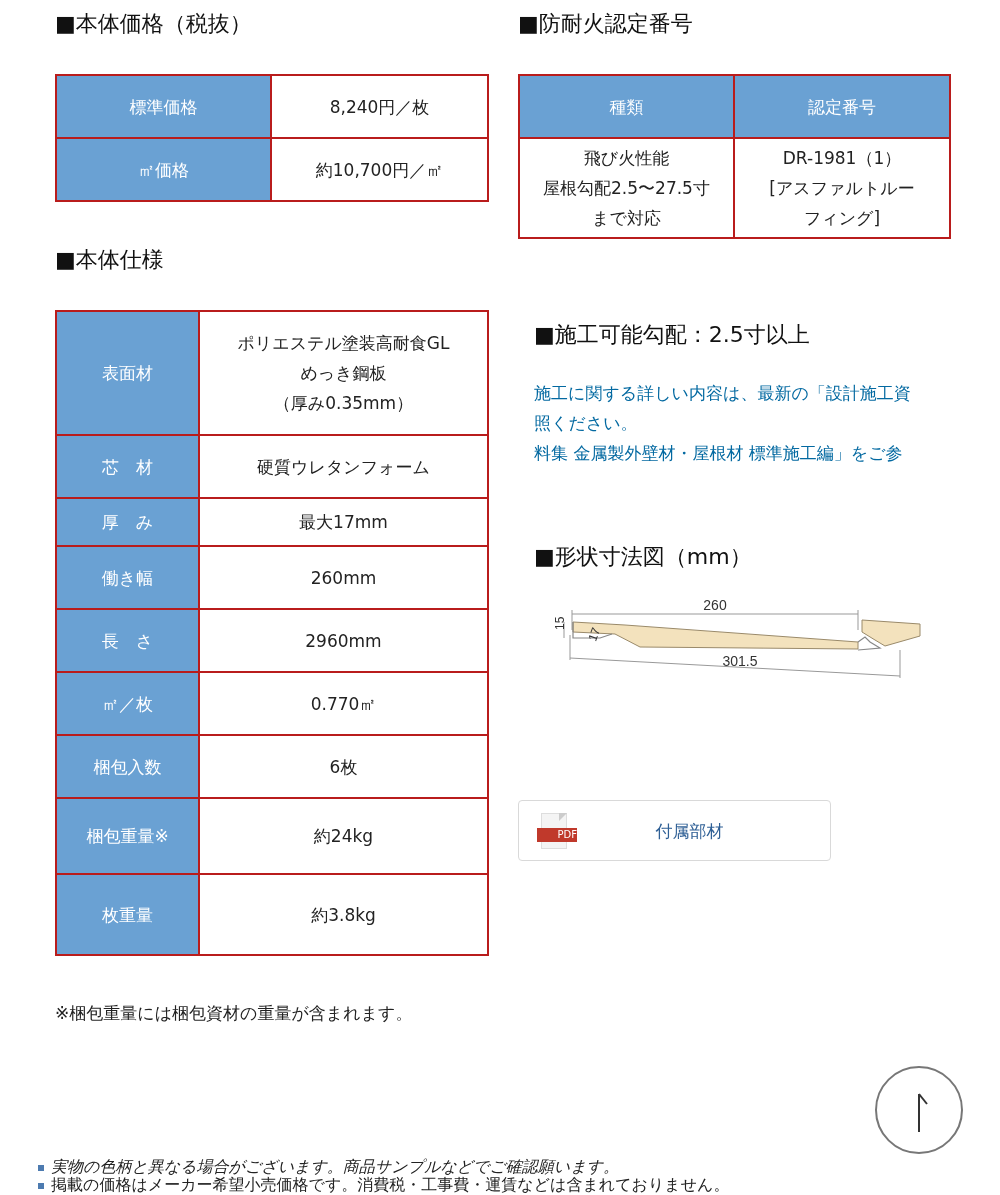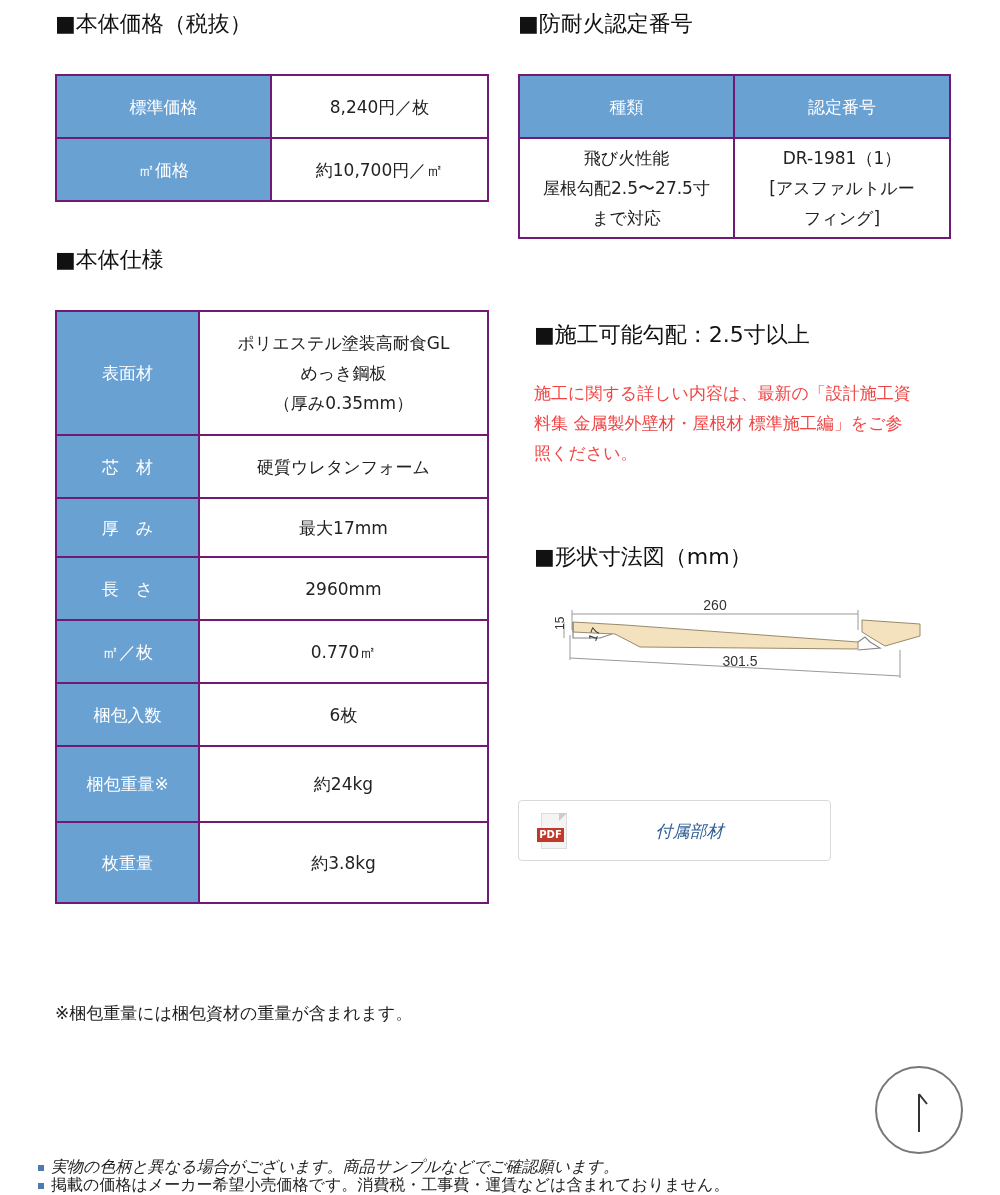--- a/index.html
+++ b/index.html
@@ -1,27 +1,27 @@
 <!DOCTYPE html>
 <html><head>
 <meta charset="utf-8">
 <style>
   html, body { margin:0; padding:0; background:#ffffff; }
   body { width:1000px; height:1195px; position:relative; overflow:hidden;
          font-family:"DejaVu Sans","Liberation Sans",sans-serif; color:#222; }
   .abs { position:absolute; }
   .heading { font-size:22px; color:#111; white-space:nowrap; }
   table.spec { border-collapse:collapse; table-layout:fixed; }
-  table.spec td, table.spec th { border:2px solid #701a75; text-align:center; vertical-align:middle;
+  table.spec td, table.spec th { border:2px solid #b91c1c; text-align:center; vertical-align:middle;
        font-size:17px; line-height:30px; font-weight:normal; padding:0 6px; }
   .hd { background:#6aa1d3; color:#ffffff; }
   .val { background:#ffffff; color:#222; }
-  .para { font-size:17px; line-height:30px; color:#ef4444; }
+  .para { font-size:17px; line-height:30px; color:#0369a1; }
   .pdf-btn { border:1px solid #d9d9d9; border-radius:4px; background:#fff; box-sizing:border-box; }
-  .pdf-label { color:#2e5f95; font-size:17px;font-style:italic; }
+  .pdf-label { color:#2e5f95; font-size:17px; }
   .bullet-row { font-size:16px; color:#222; display:flex; align-items:center; white-space:nowrap; }
   .bullet { width:6px; height:6px; background:#4d7bb0; margin-right:7px; display:inline-block; }
   .top-btn { width:88px; height:88px; border:2px solid #777; border-radius:50%; box-sizing:border-box; background:#fff; }
 </style>
 </head>
 <body>
 
 <div class="abs heading" style="left:55px;top:9px;">■本体価格（税抜）</div>
 
 <table class="spec abs" style="left:55px;top:74px;width:432px;">
@@ -54,23 +54,27 @@
     <td class="val">
       <div>ポリエステル塗装高耐食GL</div>
       <div>めっき鋼板</div>
       <div>（厚み0.35mm）</div>
     </td>
   </tr>
   <tr style="height:63px;">
     <td class="hd">芯　材</td>
     <td class="val">硬質ウレタンフォーム</td>
   </tr>
-  <tr style="height:59px;border-radius:11px;">
+  <tr style="height:48px;border-radius:11px;">
     <td class="hd">厚　み</td>
     <td class="val">最大17mm</td>
+  </tr>
+  <tr style="height:63px;">
+    <td class="hd">働き幅</td>
+    <td class="val">260mm</td>
   </tr>
   <tr style="height:63px;">
     <td class="hd">長　さ</td>
     <td class="val">2960mm</td>
   </tr>
   <tr style="height:63px;">
     <td class="hd">㎡／枚</td>
     <td class="val">0.770㎡</td>
   </tr>
   <tr style="height:63px;">
@@ -114,22 +118,22 @@
       <div>フィング]</div>
     </td>
   </tr>
 </tbody>
   </table>
 
 <div class="abs heading" style="left:534px;top:320px;">■施工可能勾配：2.5寸以上</div>
 
 <div class="abs para" style="left:534px;top:378px;width:420px;">
   <div>施工に関する詳しい内容は、最新の「設計施工資</div>
+  <div>照ください。</div>
   <div>料集 金属製外壁材・屋根材 標準施工編」をご参</div>
-  <div>照ください。</div>
 </div>
 
 <div class="abs heading" style="left:534px;top:542px;">■形状寸法図（mm）</div>
 
 <svg class="abs" style="left:540px;top:590px;" width="390" height="100" viewBox="0 0 390 100">
 
   <line x1="32" y1="24" x2="318" y2="24" stroke="#999" stroke-width="1"></line>
   <line x1="32" y1="20" x2="32" y2="40" stroke="#999" stroke-width="1"></line>
   <line x1="318" y1="20" x2="318" y2="40" stroke="#999" stroke-width="1"></line>
   <text x="175" y="20" font-size="14" text-anchor="middle" fill="#333" font-family="Liberation Sans, sans-serif">260</text>
@@ -150,21 +154,21 @@
   <line x1="30" y1="68" x2="360" y2="86" stroke="#999" stroke-width="1"></line>
   <line x1="30" y1="45" x2="30" y2="70" stroke="#999" stroke-width="1"></line>
   <line x1="360" y1="60" x2="360" y2="88" stroke="#999" stroke-width="1"></line>
   <text x="200" y="76" font-size="14" text-anchor="middle" fill="#333" font-family="Liberation Sans, sans-serif">301.5</text>
 </svg>
 
 <div class="abs pdf-btn" style="left:518px;top:800px;width:313px;height:61px;display:flex;align-items:center;">
   <div style="position:relative;width:34px;height:36px;margin-left:18px;">
     <div style="position:absolute;left:4px;top:0;width:26px;height:36px;background:#f4f4f4;border:1px solid #ddd;box-sizing:border-box;"></div>
     <div style="position:absolute;right:4px;top:0;width:0;height:0;border-left:8px solid #ccc;border-bottom:8px solid transparent;"></div>
-    <div style="position:absolute;left:0;top:15px;width:27px;height:14px;background:#c0392b;color:#fff;font-size:10px;font-weight:bold;line-height:14px;text-align:center;">PDF</div>
+    <div style="position:absolute;left:0;top:15px;width:40px;height:14px;background:#c0392b;color:#fff;font-size:10px;font-weight:normal;line-height:14px;text-align:right;">PDF</div>
   </div>
   <div class="pdf-label" style="position:absolute;left:0;right:0;text-align:center;top:19px;padding-left:30px;">付属部材</div>
 </div>
 
 <div class="abs top-btn" style="left:875px;top:1066px;">
   <svg width="84" height="84" viewBox="0 0 84 84">
     <line x1="42" y1="26" x2="42" y2="64" stroke="#333" stroke-width="2"></line>
     <line x1="42" y1="26" x2="50" y2="36" stroke="#333" stroke-width="2"></line>
   </svg>
 </div>

